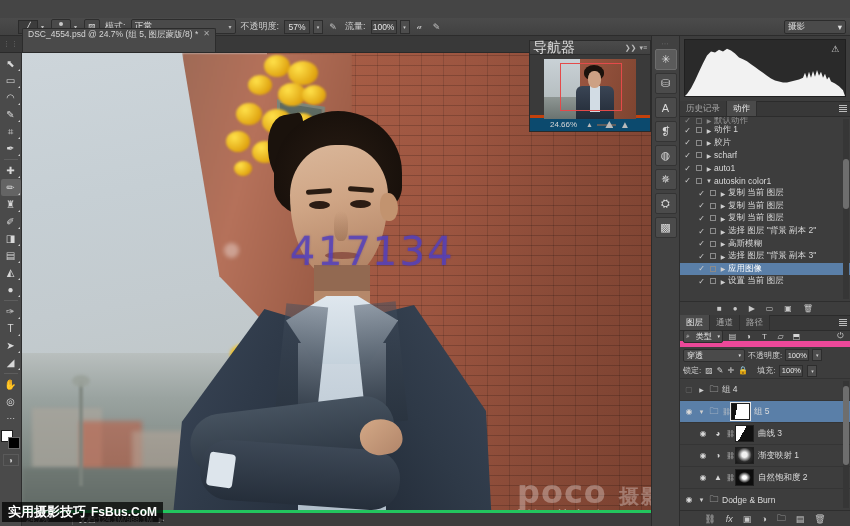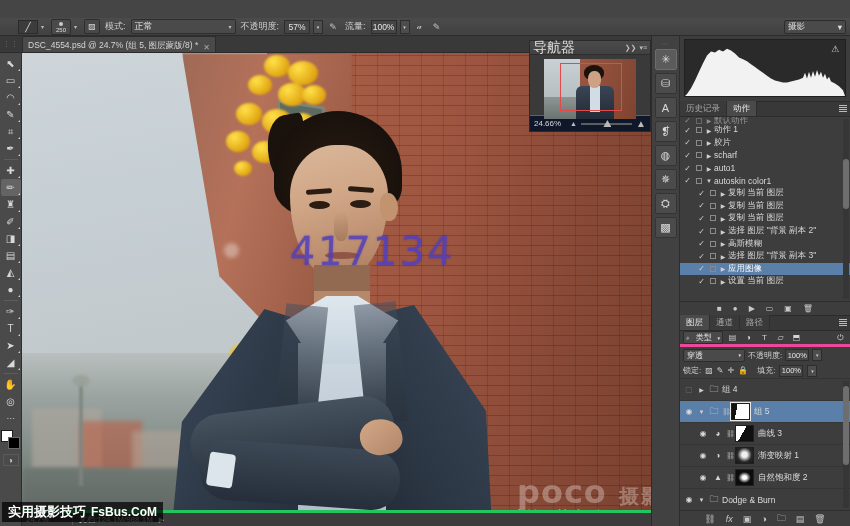--- a/index.html
+++ b/index.html
@@ -76,22 +76,22 @@
   }
 
   
   .tabbar {
     position:absolute; left:0; top:36px; width:850px; height:17px;
     background:#393939; border-bottom:1px solid #2a2a2a; display:flex; align-items:flex-end;
   }
   .tabbar-gripper { width:22px; height:17px; color:#777; font-size:7px;
     display:flex; align-items:center; justify-content:center; letter-spacing:1px;}
   .doc-tab {
-    height:16px; background:#4a4a4a; border:1px solid #2c2c2c; border-bottom:none;
-    display:flex; align-items:flex-end; padding:0 5px; gap:5px;
+    height:24px; background:#4a4a4a; border:1px solid #2c2c2c; border-bottom:none;
+    display:flex; align-items:flex-start; padding:0 5px; gap:5px;
     font-size:8.5px; color:#d6d6d6; border-radius:2px 2px 0 0;margin-top:33px;
   }
   .doc-tab .x { font-size:8px; color:#aaa; }
 
   
   .toolbar {
     position:absolute; left:0; top:53px; width:22px; height:473px;
     background:#4a4a4a; border-right:1px solid #2e2e2e;
     display:flex; flex-direction:column; align-items:center; padding-top:2px;
   }
@@ -326,22 +326,22 @@
     background:#cda184; border-radius:45%; }
   .nav-thumb .t-suit { position:absolute; left:32px; top:27px; width:38px; height:33px;
     background:linear-gradient(#3a4555,#222a36); border-radius:6px 6px 0 0; }
   .nav-thumb .t-shirt { position:absolute; left:46px; top:27px; width:10px; height:26px;
     background:#d2dce4; }
   .nav-viewbox {
     position:absolute; left:30px; top:8px; width:62px; height:48px;
     border:1.5px solid #e44a4a; z-index:3;
   }
   .nav-foot {
-    height:16px; background:#0f172a; border-top:1px solid #c2410c;
-    display:flex; align-items:center; gap:4px; padding:0 4px;
+    height:16px; background:#0c4a6e; border-top:3px solid #c2410c;
+    display:flex; align-items:center; gap:4px; padding:0 20px;
   }
   .nav-zoom-val { font-size:8px; color:#d8d8d8; width:32px; }
   .nav-slider { flex:1; height:10px; position:relative; display:flex; align-items:center; }
   .nav-slider .track { width:100%; height:2px; background:#5d5d5d; }
   .nav-slider .knob { position:absolute; left:44%; width:8px; height:7px;
     background:#b9b9b9; clip-path:polygon(50% 0%,100% 100%,0% 100%); }
   .nav-sm { font-size:7px; color:#bbb; }
   .nav-lg { font-size:10px; color:#bbb; }
 
   
@@ -399,21 +399,21 @@
   }
   .act-scroll i { position:absolute; left:0; top:22%; width:6px; height:28%; background:#6e6e6e; border-radius:3px; display:block;}
   .act-foot {
     height:14px; background:#3d3d3d; border-top:1px solid #2e2e2e;
     display:flex; align-items:center; justify-content:center; gap:11px; color:#c8c8c8; font-size:8px;
   }
 
   
   .lay-filter {
     height:16px; display:flex; align-items:center; gap:3px; padding:0 3px;
-    background:#3d3d3d; border-bottom:3px solid #ec4899;
+    background:#3d3d3d; border-bottom:6px solid #ec4899;
   }
   .lay-kind {
     height:13px; width:40px; background:#4a4a4a; border:1px solid #2d2d2d; border-radius:2px;
     display:flex; align-items:center; justify-content:space-between; padding:0 2px;
     font-size:8px; color:#e0e0e0;
   }
   .lay-fi { width:13px; height:13px; display:flex; align-items:center; justify-content:center;
     font-size:8px; color:#d4d4d4; }
   .lay-toggle { margin-left:auto; width:13px; height:13px; display:flex; align-items:center;
     justify-content:center; font-size:8px; color:#d4d4d4; }

